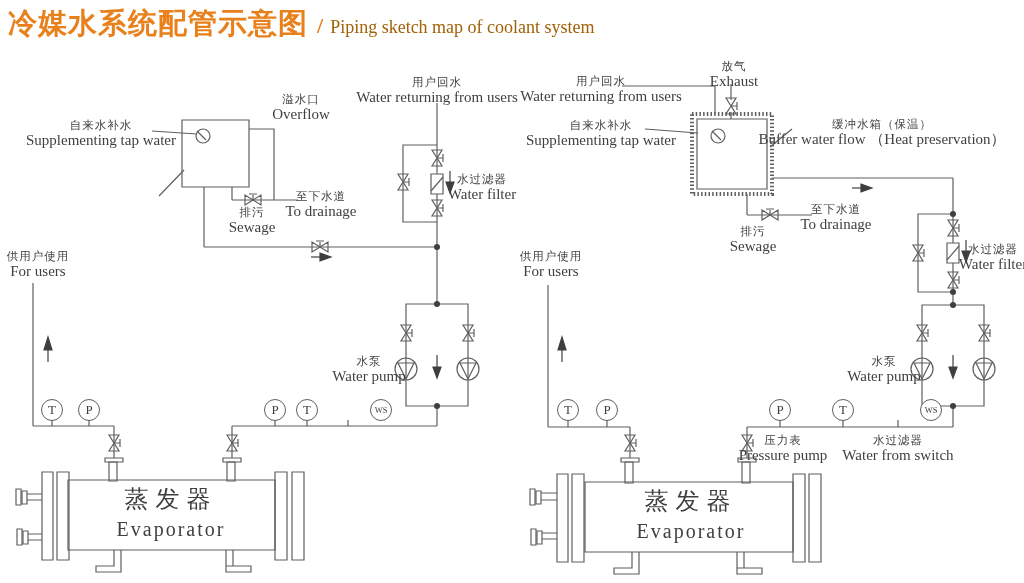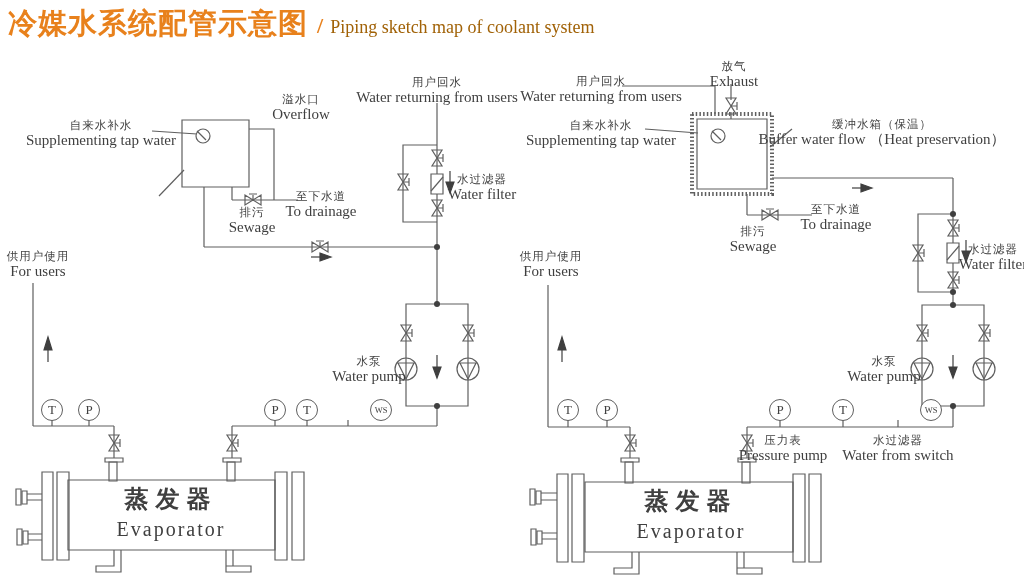--- a/index.html
+++ b/index.html
@@ -8,21 +8,21 @@
   .title{position:absolute;left:8px;top:4px;display:flex;align-items:baseline;white-space:nowrap;}
   .t-zh{font-family:"Liberation Sans","DejaVu Sans",sans-serif;font-weight:bold;
         font-size:29px;letter-spacing:1px;color:#e8811c;}
   .t-div{font-size:22px;color:#e8811c;margin:0 7px 0 9px;font-weight:bold;}
   .t-en{font-size:18px;color:#a16207;}
   .lbl{position:absolute;transform:translateX(-50%);text-align:center;line-height:1.16;
        white-space:nowrap;}
   .lbl span{display:block;}
   .zh{font-size:11.5px;letter-spacing:1px;}
   .en{font-size:15px;}
-  .evap-zh{font-size:24px;letter-spacing:7px;font-weight:bold;}
+  .evap-zh{font-size:24px;letter-spacing:7px;}
   .evap-en{font-size:20px;letter-spacing:2px;margin-top:4px;}
   .gauge{position:absolute;width:22px;height:22px;border:1.3px solid #5f5f5f;border-radius:50%;
          box-sizing:border-box;display:flex;align-items:center;justify-content:center;
          font-size:13px;background:#fff;}
   .gauge.ws{font-size:8.5px;letter-spacing:0;margin-left:33px;}
   svg{position:absolute;left:0;top:0;}
   svg *{vector-effect:non-scaling-stroke;}
 </style>
 </head>
 <body>

